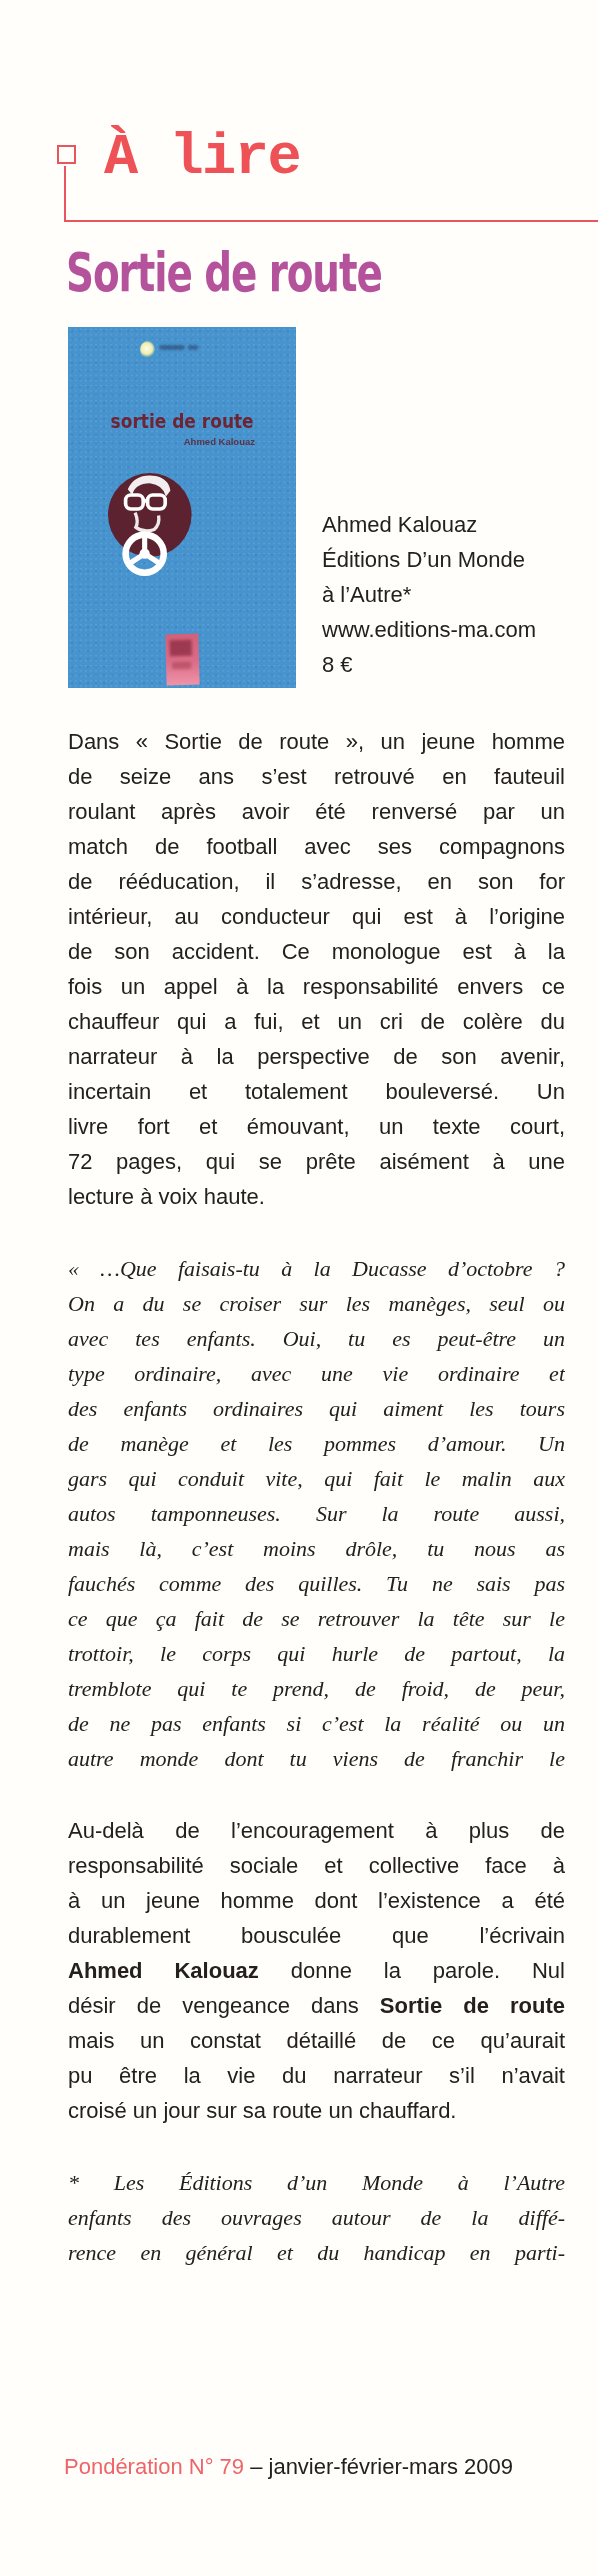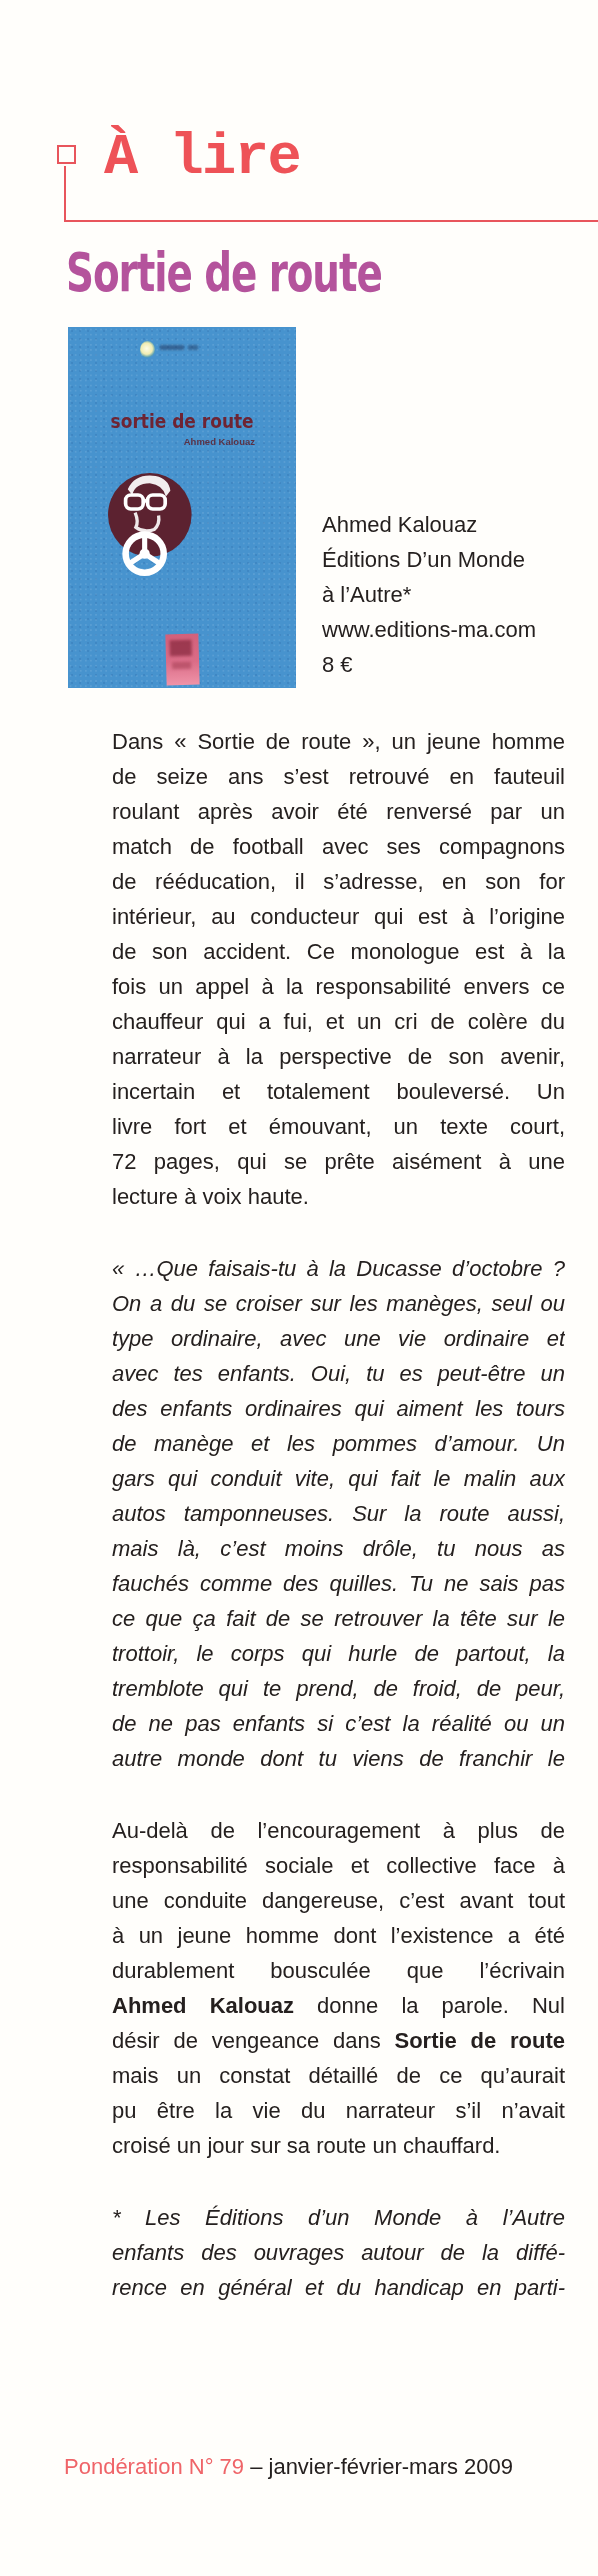--- a/index.html
+++ b/index.html
@@ -48,22 +48,22 @@
     transform:rotate(-1.5deg);}
   .colophon .m1{position:absolute;left:4.4px;top:5.9px;width:22px;height:16px;
     background:rgba(110,20,40,.55);filter:blur(1.5px);}
   .colophon .m2{position:absolute;left:5.9px;top:28px;width:19px;height:7.3px;
     background:rgba(140,40,60,.40);filter:blur(1.8px);}
   
   .book-info{position:absolute;left:322px;top:507px;font-size:22px;line-height:35px;}
   
   .body-copy{position:absolute;left:68px;top:724px;width:497px;font-size:22px;}
   .para{margin-bottom:37px;}
-  .para.italic{font-style:italic;}
-  .pline{height:35px;line-height:35px;overflow:hidden;margin-left:44px;}
+  .para.italic{font-style:italic;font-family:Liberation Serif, serif;}
+  .pline{height:35px;line-height:35px;overflow:hidden;}
   .pline.just{text-align:justify;}
   .pline.just::after{content:"";display:inline-block;width:100%;height:0;}
   b{font-weight:bold;}
   
   .footer{position:absolute;left:64px;top:2449px;font-size:22px;line-height:35px;white-space:nowrap;}
   .footer .issue{color:#ef6468;}
   .footer .date{color:#25201f;}
 </style>
 </head>
 <body>
@@ -129,38 +129,37 @@
         <div class="pline just">chauffeur qui a fui, et un cri de colère du</div>
         <div class="pline just">narrateur à la perspective de son avenir,</div>
         <div class="pline just">incertain et totalement bouleversé. Un</div>
         <div class="pline just">livre fort et émouvant, un texte court,</div>
         <div class="pline just">72 pages, qui se prête aisément à une</div>
         <div class="pline">lecture à voix haute.</div>
       </div>
       <div class="para italic">
         <div class="pline just">« …Que faisais-tu à la Ducasse d’octobre ?</div>
         <div class="pline just">On a du se croiser sur les manèges, seul ou</div>
+        <div class="pline just">avec tes enfants. Oui, tu es peut-être un</div>
         <div class="pline just">type ordinaire, avec une vie ordinaire et</div>
-        <div class="pline just">avec tes enfants. Oui, tu es peut-être un</div>
         <div class="pline just">des enfants ordinaires qui aiment les tours</div>
         <div class="pline just">de manège et les pommes d’amour. Un</div>
         <div class="pline just">gars qui conduit vite, qui fait le malin aux</div>
         <div class="pline just">autos tamponneuses. Sur la route aussi,</div>
         <div class="pline just">mais là, c’est moins drôle, tu nous as</div>
         <div class="pline just">fauchés comme des quilles. Tu ne sais pas</div>
         <div class="pline just">ce que ça fait de se retrouver la tête sur le</div>
         <div class="pline just">trottoir, le corps qui hurle de partout, la</div>
         <div class="pline just">tremblote qui te prend, de froid, de peur,</div>
         <div class="pline just">de ne pas enfants si c’est la réalité ou un</div>
         <div class="pline just">autre monde dont tu viens de franchir le</div>
       </div>
       <div class="para">
         <div class="pline just">Au-delà de l’encouragement à plus de</div>
         <div class="pline just">responsabilité sociale et collective face à</div>
-        <div class="pline just">une conduite dangereuse, c’est avant tout</div>
         <div class="pline just">à un jeune homme dont l’existence a été</div>
         <div class="pline just">durablement bousculée que l’écrivain</div>
         <div class="pline just"><b>Ahmed Kalouaz</b> donne la parole. Nul</div>
         <div class="pline just">désir de vengeance dans <b>Sortie de route</b></div>
         <div class="pline just">mais un constat détaillé de ce qu’aurait</div>
         <div class="pline just">pu être la vie du narrateur s’il n’avait</div>
         <div class="pline">croisé un jour sur sa route un chauffard.</div>
       </div>
       <div class="para italic">
         <div class="pline just">* Les Éditions d’un Monde à l’Autre</div>

